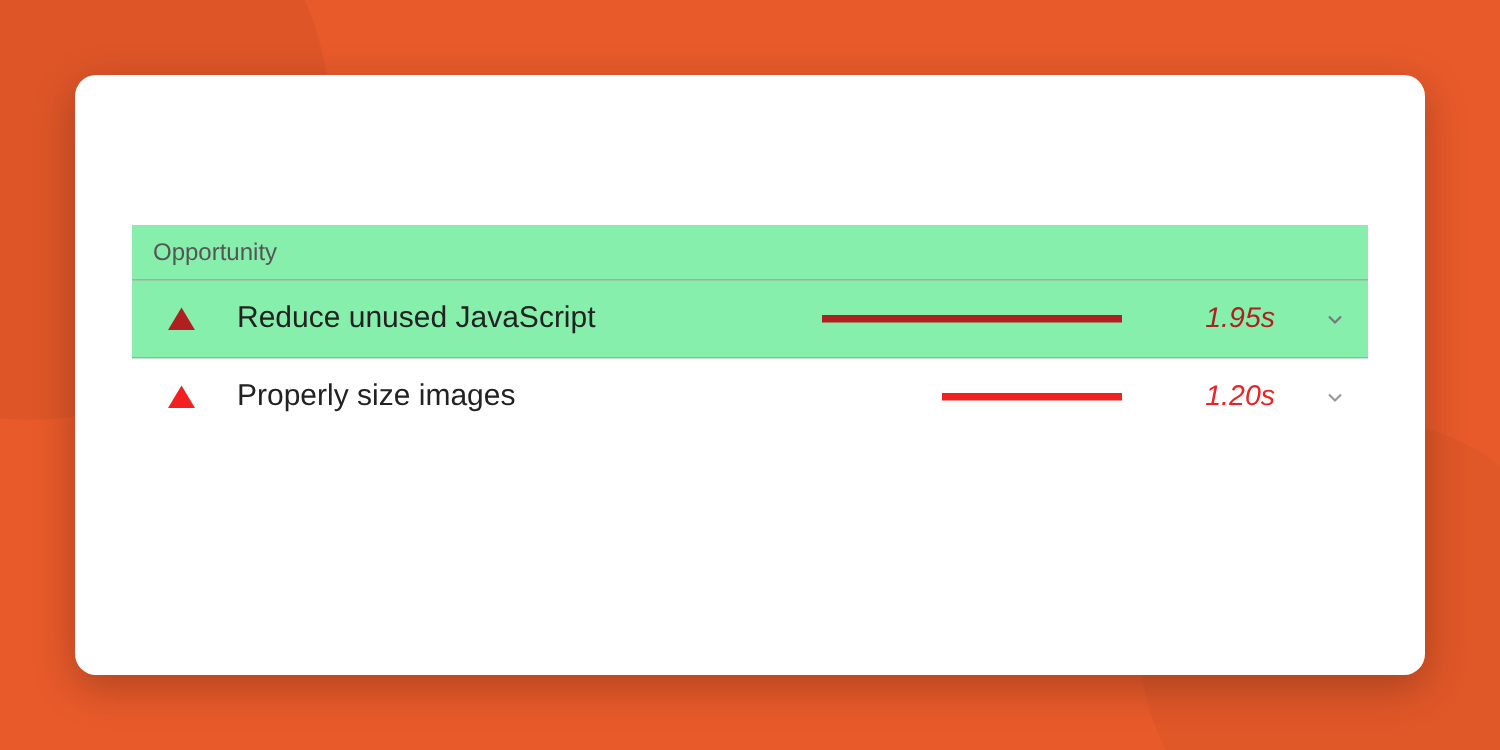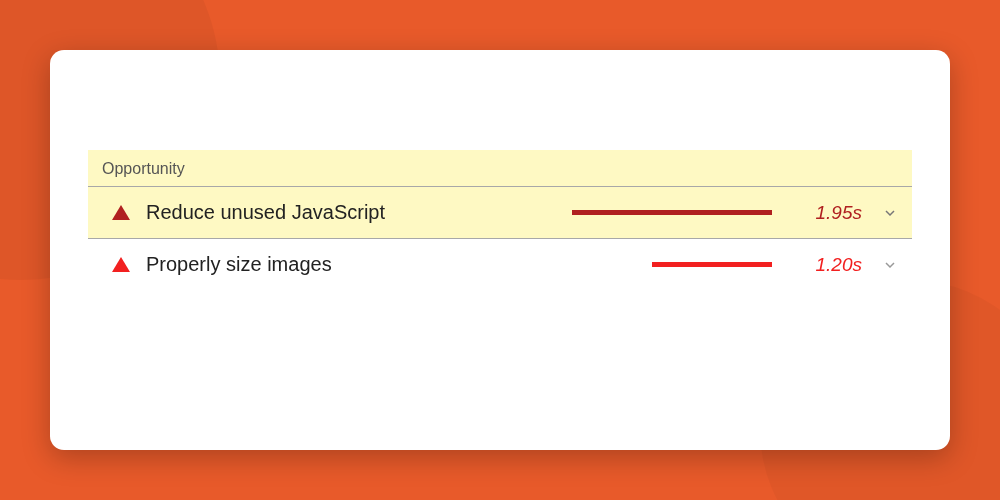--- a/index.html
+++ b/index.html
@@ -37,38 +37,38 @@
       width: 900px;
       height: 400px;
       background: #fff;
       border-radius: 14px;
       box-shadow: 0 8px 28px rgba(0,0,0,0.25);
       padding: 30px 38px;
       position: relative;
     }
     .panel {
       margin-top: 70px;
-      background: #fef9c3;
+      background: #86efac;
       width: 100%;
     }
     .panel-head {
       display: flex;
       justify-content: space-between;
       align-items: center;
       padding: 10px 14px 8px 14px;
       color: #555;
       font-size: 16px;
       border-bottom: 1px solid #a8a8a8;
     }
     .row {
       display: flex;
       align-items: center;
       padding: 14px 14px;
       border-bottom: 1px solid #a8a8a8;
-      gap: 10px;
+      gap: 22px;
     }
     .row.active {
       background: #fff;
       border-bottom: none;
     }
     .tri {
       width: 0; height: 0;
       border-left: 9px solid transparent;
       border-right: 9px solid transparent;
       margin: 0 6px 0 10px;

